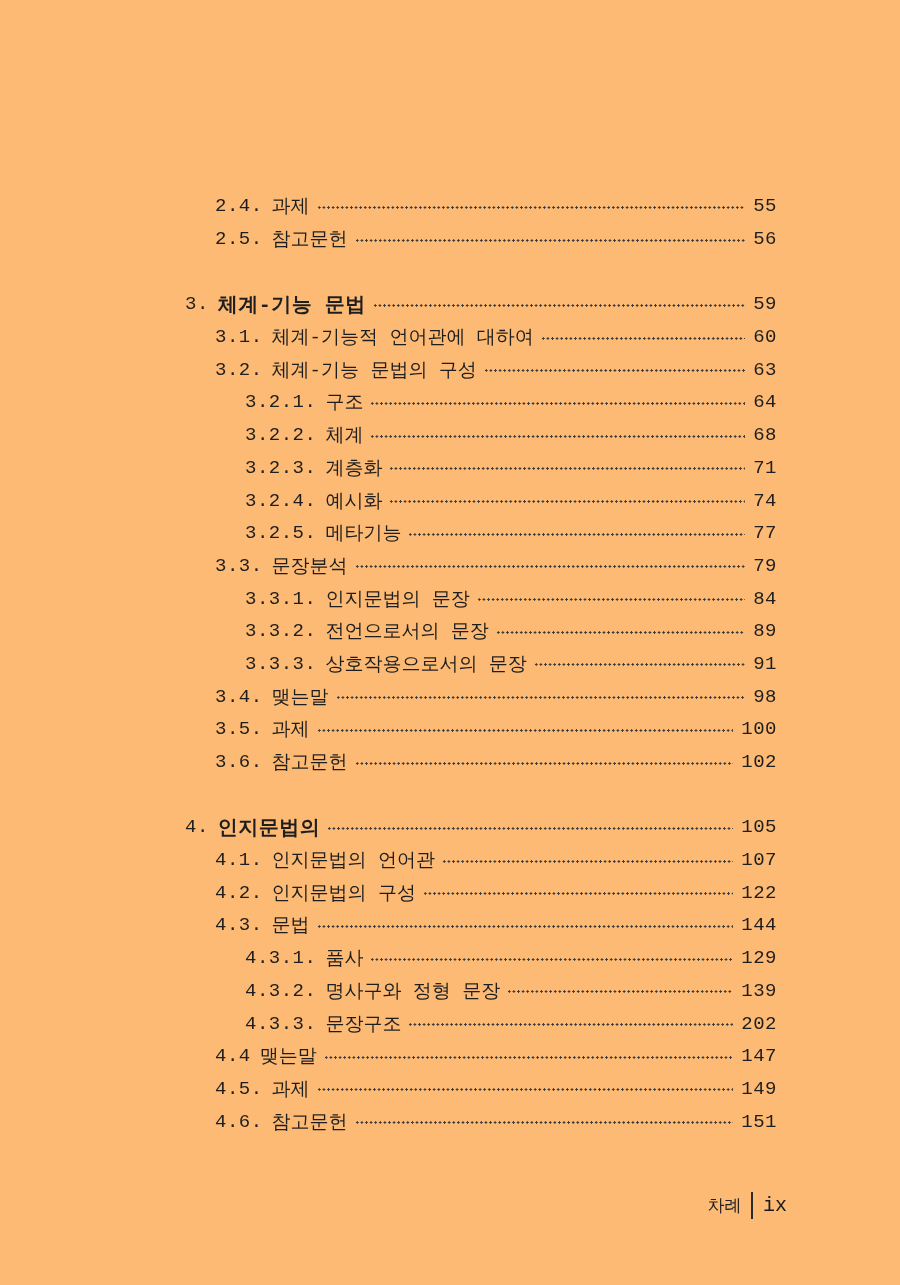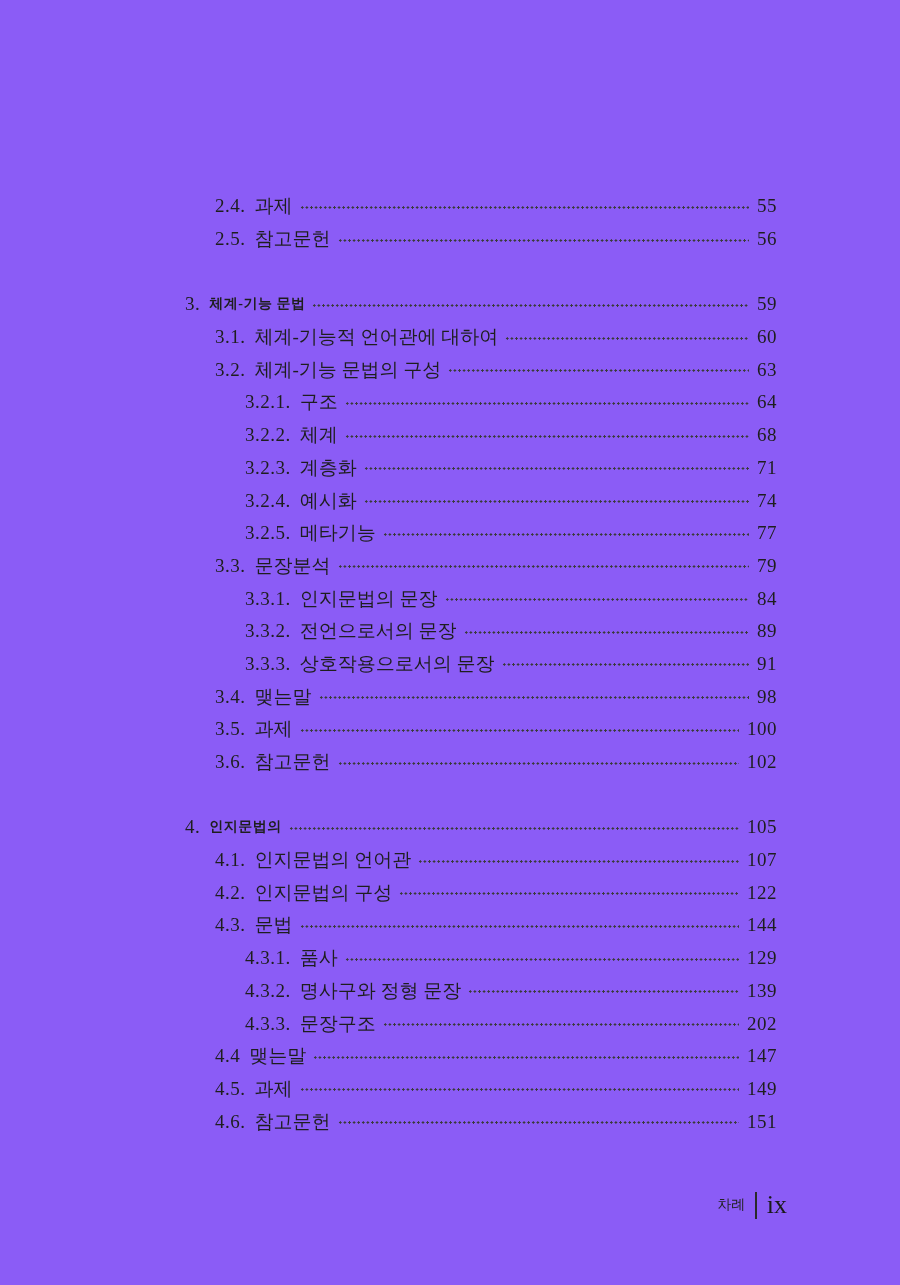--- a/index.html
+++ b/index.html
@@ -1,42 +1,42 @@
 <!DOCTYPE html>
 <html><head>
 <meta charset="utf-8">
 <style>
   html, body { margin: 0; padding: 0; background: #e8e8e8; }
   .page {
     position: relative;
     width: 900px;
     height: 1285px;
-    background: #8b5cf6;
-    font-family: Liberation Serif, serif;
+    background: #fdba74;
+    font-family: Liberation Mono, monospace;
     color: #1e1e1e;
     overflow: hidden;
   }
   .toc-list {
     position: absolute;
     top: 190px;
     left: 185px;
     right: 123px;
   }
   .toc-row {
     display: flex;
     align-items: center;
     height: 32.7px;
     font-size: 19px;
     white-space: nowrap;
   }
   .toc-row.gap-before { margin-top: 32.7px; }
   .toc-row.level-2 { padding-left: 30px; }
   .toc-row.level-3 { padding-left: 60px; justify-content: space-between; }
   .toc-row .num { margin-right: 9px; letter-spacing: 0.5px; }
-  .toc-row.bold-title .title { font-weight: 700; font-size: 14px; letter-spacing: 0.5px; }
+  .toc-row.bold-title .title { font-weight: 700; font-size: 20px; letter-spacing: 0.5px; }
   .toc-row .leader {
     flex: 1 1 auto;
     height: 3px;
     margin: 2px 8px 0 7px;
     background-image: radial-gradient(circle, #3a3a3a 1.05px, rgba(0,0,0,0) 1.3px);
     background-size: 4.6px 3px;
     background-position: left center;
     background-repeat: repeat-x;
   }
   .toc-row .page-num {
@@ -46,31 +46,31 @@
   }
   .footer {
     position: absolute;
     top: 1186px;
     right: 113px;
     display: flex;
     align-items: center;
     height: 38px;
   }
   .footer .section-label {
-    font-size: 14px;
+    font-size: 17px;
     color: #222222;
   }
   .footer .divider {
     width: 1.5px;
     height: 27px;
     background: #2a2a2a;
     margin: 0 10px;
   }
   .footer .roman-page {
-    font-size: 26px;
+    font-size: 20px;
     color: #1a1a1a;
   }
 </style>
 </head>
 <body>
 
 <div class="page">
 
   <div class="toc-list">
     <div class="toc-row level-2">

